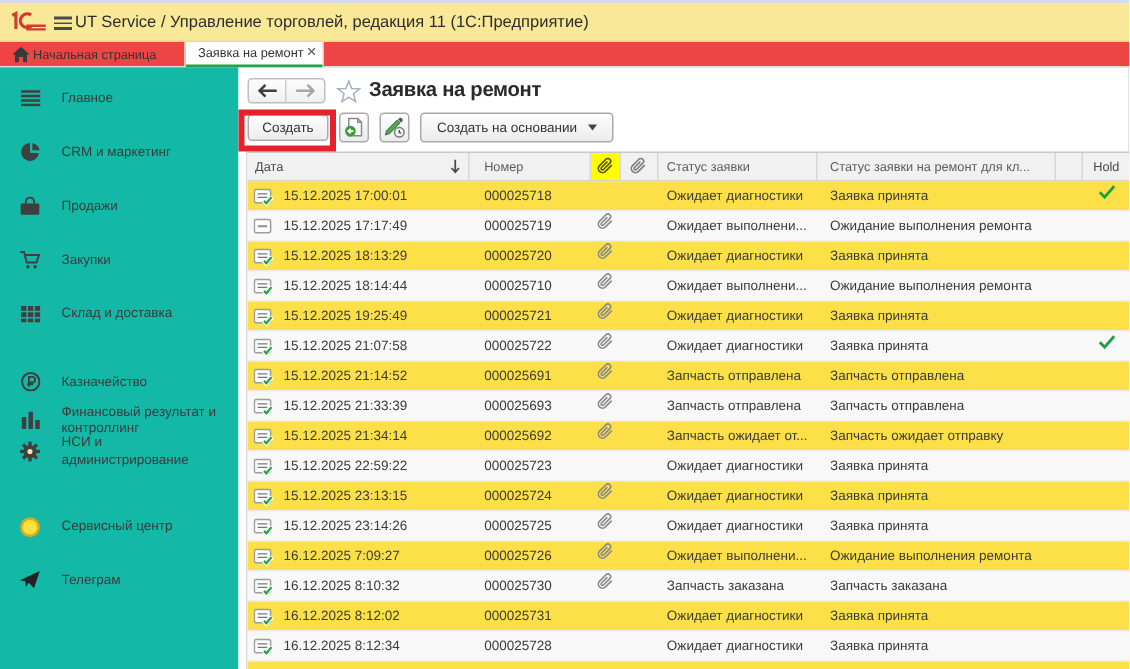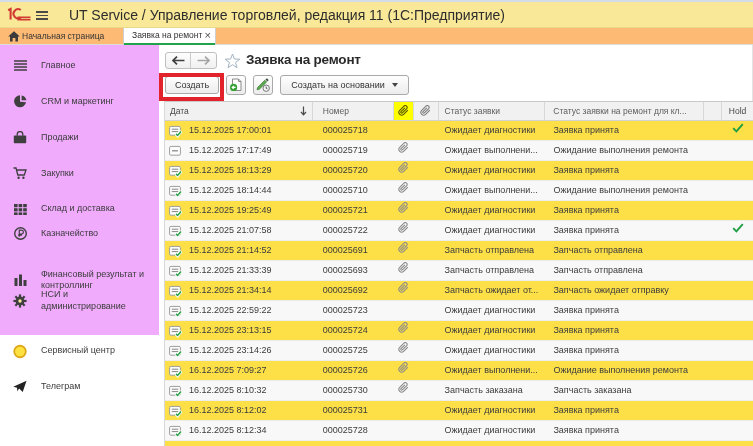--- a/index.html
+++ b/index.html
@@ -6,33 +6,33 @@
   html,body { width:753px; height:446px; overflow:hidden; }
   body { font-family:"Liberation Sans", sans-serif; font-size:9px; color:#3c3c3c; background:#fff; position:relative; }
   .window { position:absolute; inset:0; }
 
   
   .topline { position:absolute; left:0; top:0; width:753px; height:2px; background:#d2dde9; }
   .titlebar { position:absolute; left:0; top:2px; width:753px; height:26px; background:#f8e897; border-bottom:1px solid #ecd98b; }
   .logo { position:absolute; left:6px; top:4px; }
   .burger { position:absolute; left:36px; top:9px; width:12px; height:9px; }
   .burger span { display:block; height:1.6px; background:#4a4a4a; margin-bottom:2px; }
-  .apptitle { position:absolute; left:69px; top:0; height:14px; line-height:26px; color:#2d2d2d; font-size:14px; }
+  .apptitle { position:absolute; left:50px; top:0; height:14px; line-height:26px; color:#2d2d2d; font-size:11px; }
 
   
-  .tabbar { position:absolute; left:0; top:28px; width:753px; height:17px; background:#fdba74; border-bottom:1px solid #dcdcdc; }
+  .tabbar { position:absolute; left:0; top:28px; width:753px; height:17px; background:#ef4444; border-bottom:1px solid #dcdcdc; }
   .home { position:absolute; left:8px; top:3px; }
   .tab-home-label { position:absolute; left:22px; top:0; height:16px; line-height:16px; color:#333; font-size:8.5px; }
   .tab-active { position:absolute; left:123px; top:0; width:93px; height:17px; background:#ffffff; border-left:1px solid #cfcfcf; border-right:1px solid #cfcfcf; }
   .tab-active .lbl { position:absolute; left:8px; top:0; height:15px; line-height:15px; color:#333; font-size:8.5px; }
   .tab-active .x { position:absolute; right:4px; top:0; height:15px; line-height:14px; color:#4f4f4f; font-size:11px; }
   .tab-green { position:absolute; left:0; bottom:0; width:100%; height:2.5px; background:#21a24b; }
 
   
-  .sidebar { position:absolute; left:0; top:45px; width:159px; height:290px; background:#f0abfc; }
+  .sidebar { position:absolute; left:0; top:45px; width:159px; height:401px; background:#14b8a6; }
   .sb-item { position:absolute; left:0; width:159px; height:35px; display:flex; align-items:center; cursor:pointer; }
   .sb-ico { position:absolute; left:13px; width:14px; height:14px; display:flex; align-items:center; justify-content:center; }
   .sb-lbl { position:absolute; left:41px; color:#3b3b3b; line-height:11.5px; }
 
   
   .main { position:absolute; left:159px; top:45px; width:594px; height:401px; background:#fff; border-right:1px solid #e3e3e3;}
 
   .navgroup { position:absolute; left:165px; top:52px; width:52px; height:17px; border:1px solid #bfbfbf; border-radius:3px; background:linear-gradient(#fdfdfd,#f0f0f0); display:flex; }
   .navbtn { width:50%; display:flex; align-items:center; justify-content:center; }
   .navbtn.first { border-right:1px solid #cccccc; }
@@ -158,21 +158,21 @@
               <rect x="4.6" y="4.2" width="3.6" height="3.2"></rect>
               <rect x="9.2" y="4.2" width="3.6" height="3.2"></rect>
               <rect x="0" y="8.4" width="3.6" height="2.6"></rect>
               <rect x="4.6" y="8.4" width="3.6" height="2.6"></rect>
               <rect x="9.2" y="8.4" width="3.6" height="2.6"></rect>
             </g>
           </svg>
         </span>
         <span class="sb-lbl">Склад и доставка</span>
       </div>
-      <div class="sb-item" style="top: 171px; text-decoration: underline;">
+      <div class="sb-item" style="top: 192px; text-decoration: underline;">
         <span class="sb-ico">
           <svg width="13" height="13" viewBox="0 0 13 13">
             <circle cx="6.5" cy="6.5" r="5.8" fill="none" stroke="#3f3f3f" stroke-width="1.4"></circle>
             <path d="M5.3,9.8 V3.2 h2.2 a1.9,1.9 0 0 1 0,3.8 h-2.2 M4,8.2 h4" stroke="#3f3f3f" stroke-width="1.2" fill="none"></path>
           </svg>
         </span>
         <span class="sb-lbl">Казначейство</span>
       </div>
       <div class="sb-item" style="top: 217.5px;">
         <span class="sb-ico">

